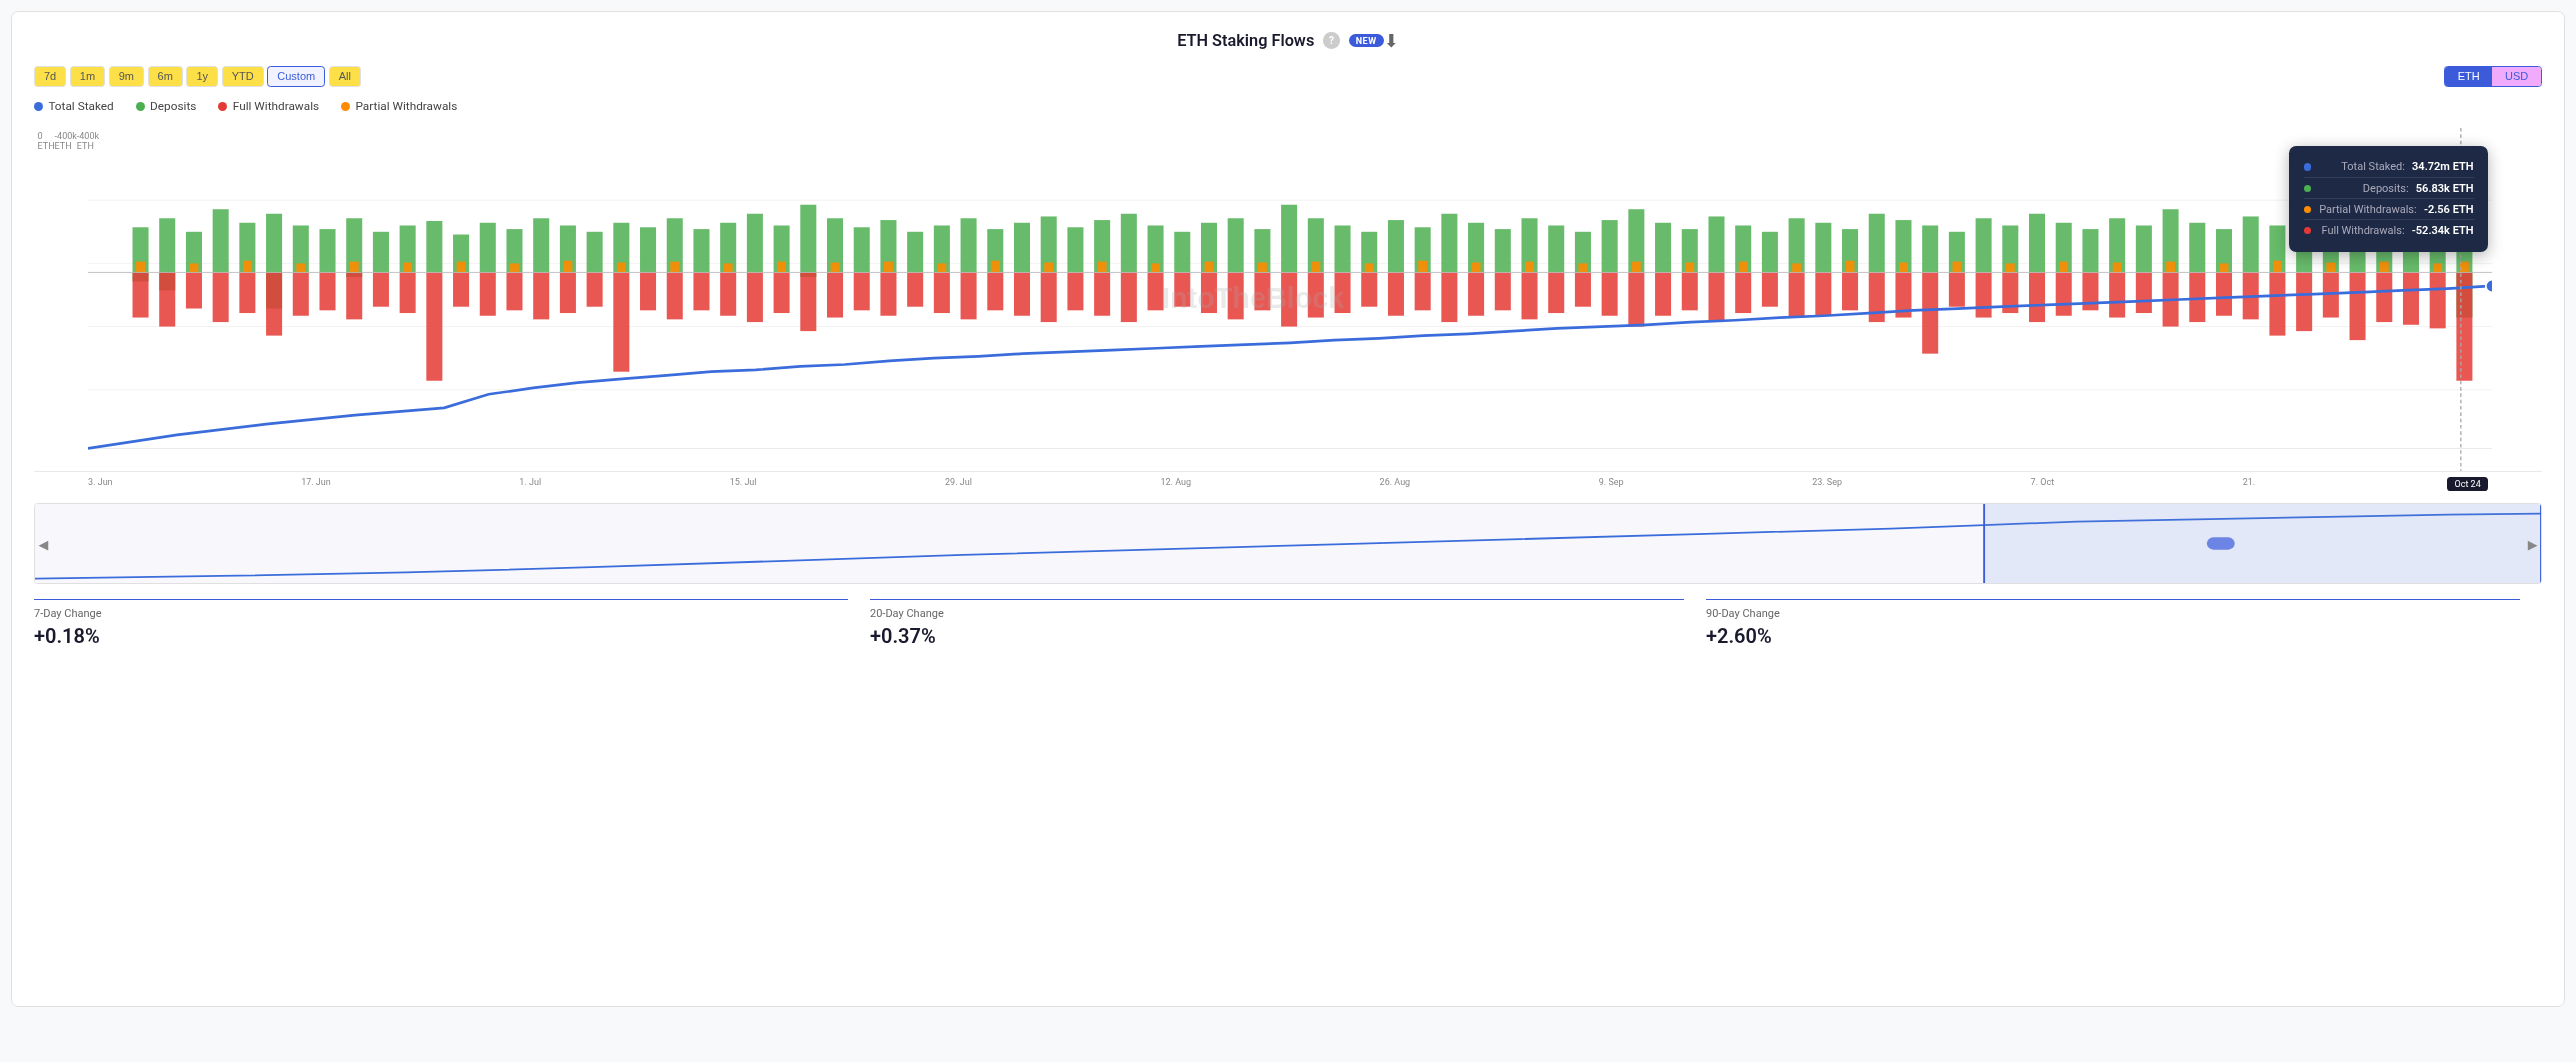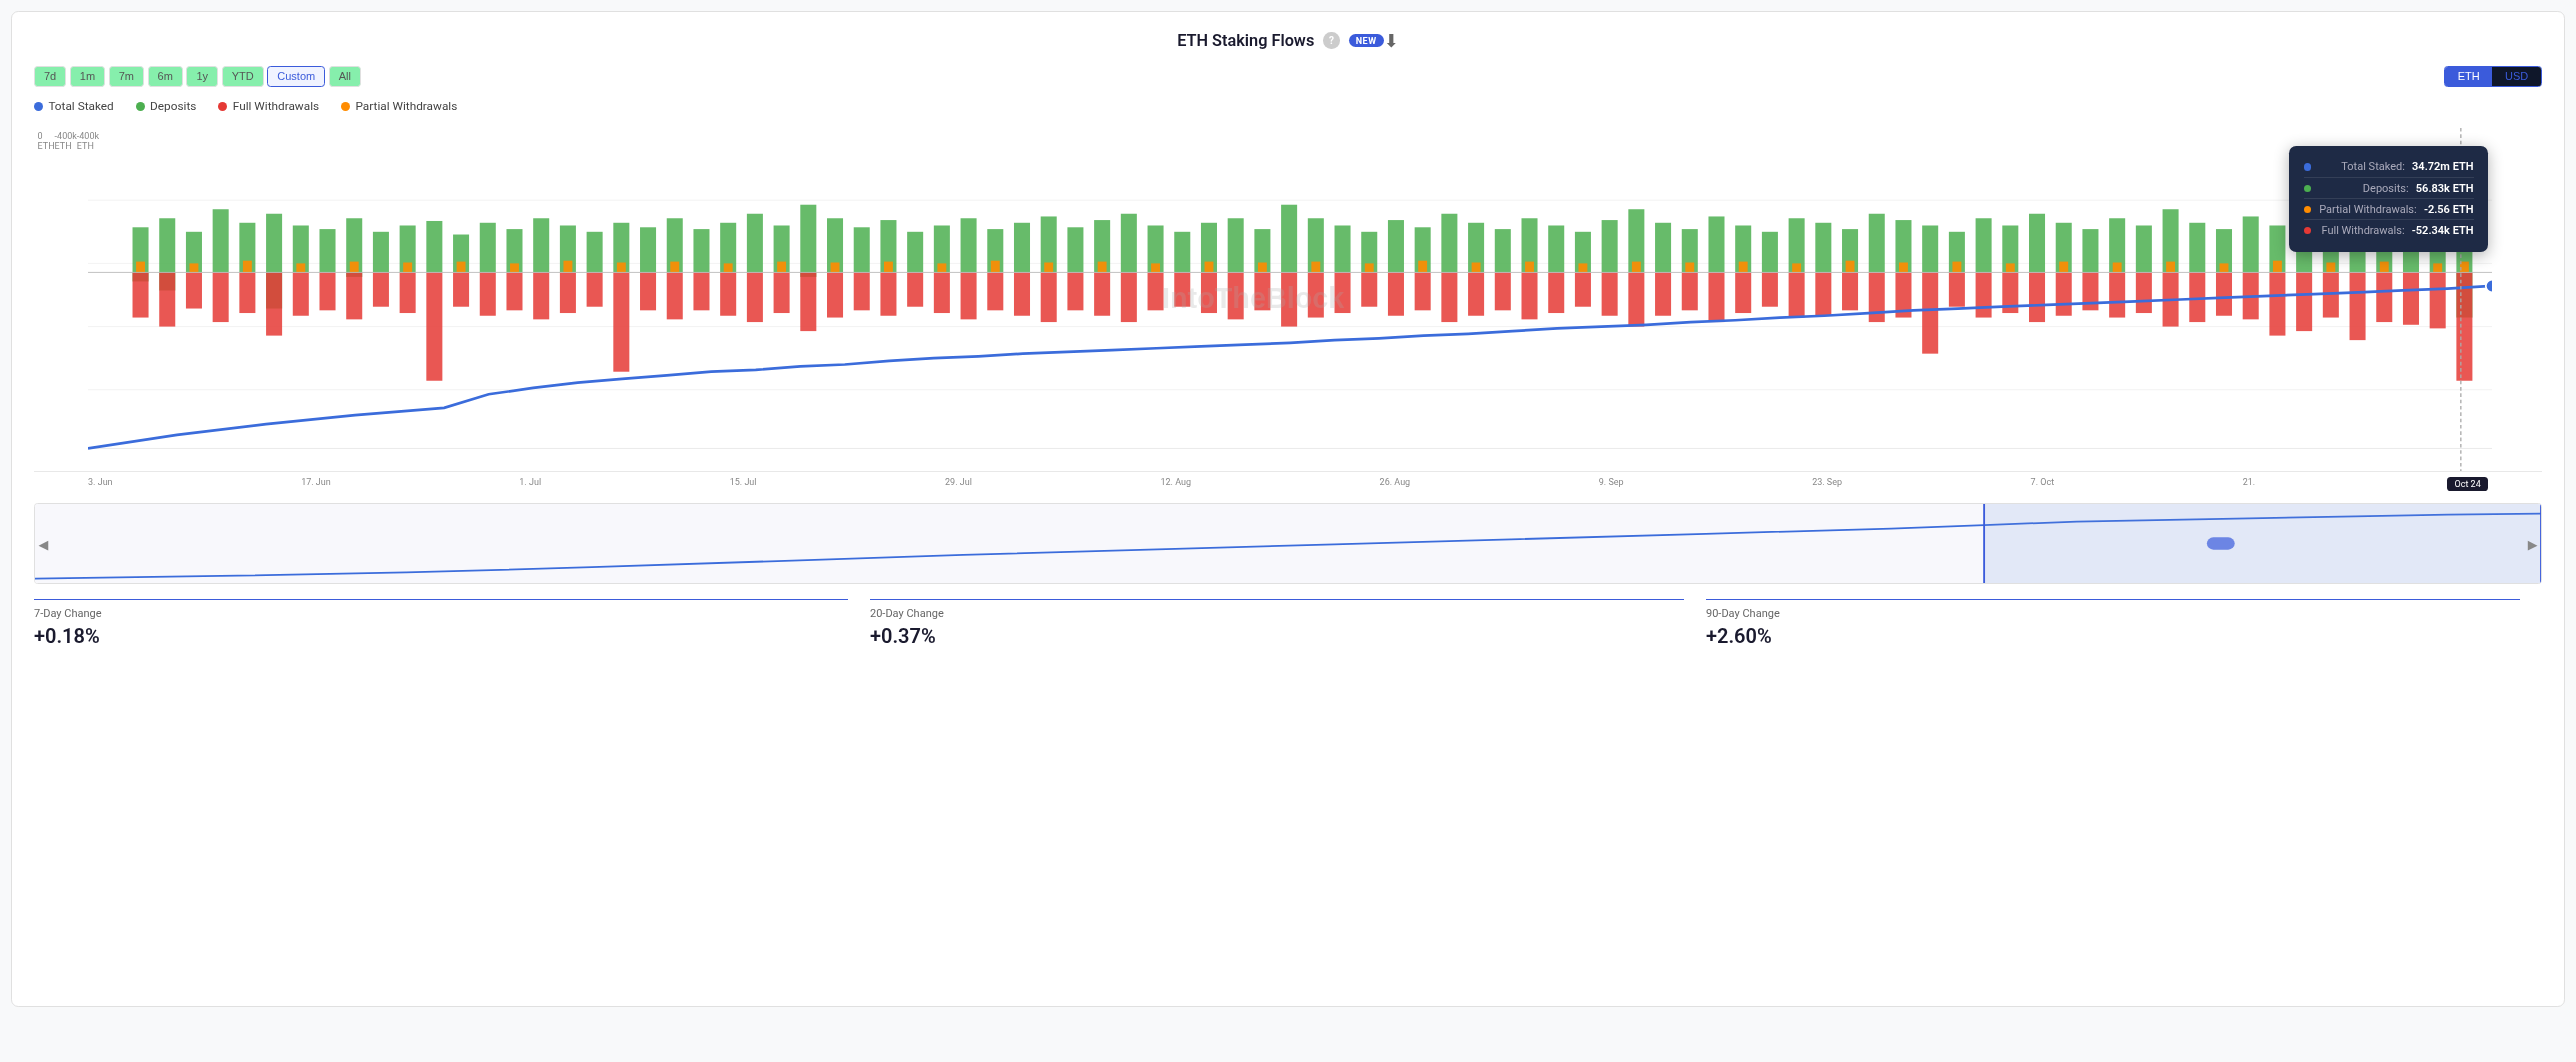--- a/index.html
+++ b/index.html
@@ -66,41 +66,41 @@
       margin-bottom: 12.7px;
     }
     .time-buttons {
       display: flex;
       gap: 3.6px;
     }
     .time-btn {
       padding: 3.6px 9px;
       border: 0.9px solid #e0e0e0;
       border-radius: 3.6px;
-      background: #86efac;
+      background: #fde047;
       font-size: 11px;
       color: #555;
       cursor: pointer;
     }
     .time-btn.active {
       border-color: #3b5bdb;
       color: #3b5bdb;
       background: #f0f3ff;
     }
     .currency-toggle {
       display: flex;
       border: 0.9px solid #3b5bdb;
       border-radius: 3.6px;
       overflow: hidden;
     }
     .currency-btn {
       padding: 3.6px 12.7px;
       font-size: 11px;
       cursor: pointer;
-      background: #0f172a;
+      background: #f0abfc;
       color: #3b5bdb;
       border: none;
       font-weight: 500;
     }
     .currency-btn.active {
       background: #3b5bdb;
       color: #fff;
     }
     .legend {
       display: flex;
@@ -256,21 +256,21 @@
       <div class="help-icon">?</div>
       <span class="new-badge">NEW</span>
     </div>
     <div class="download-icon">⬇</div>
   </div>
 
   <div class="controls-row">
     <div class="time-buttons">
       <button class="time-btn">7d</button>
       <button class="time-btn">1m</button>
-      <button class="time-btn">7m</button>
+      <button class="time-btn">9m</button>
       <button class="time-btn">6m</button>
       <button class="time-btn">1y</button>
       <button class="time-btn">YTD</button>
       <button class="time-btn active">Custom</button>
       <button class="time-btn">All</button>
     </div>
     <div class="currency-toggle">
       <button class="currency-btn active">ETH</button>
       <button class="currency-btn">USD</button>
     </div>

